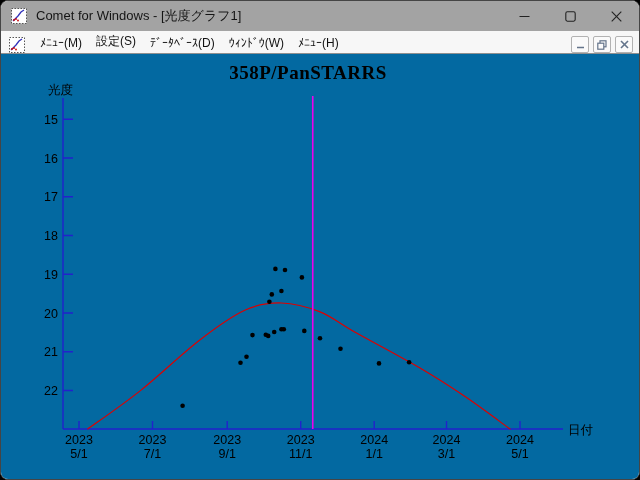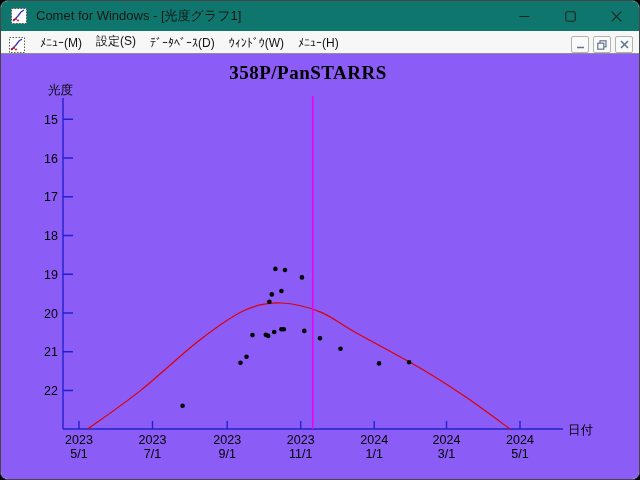--- a/index.html
+++ b/index.html
@@ -4,42 +4,42 @@
 <style>
   html,body{margin:0;padding:0;background:#000;}
   body{width:640px;height:480px;font-family:"Liberation Sans",sans-serif;}
   .window{
     position:absolute;left:0;top:0;width:638px;height:478px;
     border:1px solid #454545;border-radius:8px;overflow:hidden;
     background:#fbfbfb;
   }
   
   .titlebar{
-    height:30px;display:flex;align-items:center;background:#0f766e;
+    height:30px;display:flex;align-items:center;background:#a3a3a3;
     padding-left:10px;position:relative;
   }
   .app-icon{width:16px;height:16px;flex:0 0 16px;margin-right:9px;}
   .title-text{font-size:13px;color:#151515;white-space:nowrap;}
   .win-controls{margin-left:auto;display:flex;height:30px;}
   .win-btn{width:46px;height:30px;display:flex;align-items:center;justify-content:center;}
   
   .menubar{
     height:22px;display:flex;align-items:flex-end;background:#f7f7f7;
     padding-left:8px;border-bottom:1px solid #8f8f8f;position:relative;
   }
   .mdi-doc-icon{width:16px;height:16px;flex:0 0 16px;margin-right:8px;}
   .menu-item{font-size:12px;color:#111;padding:3px 7px;white-space:nowrap;}
   .mdi-controls{margin-left:auto;display:flex;gap:4px;margin-right:6px;}
   .mdi-btn{
     width:16px;height:15px;border:1px solid #b2b2b2;background:#fafafa;
     display:flex;align-items:center;justify-content:center;border-radius:2px;
   }
   
   .client{
-    position:relative;height:425px;background:#8b5cf6;
+    position:relative;height:425px;background:#0369a1;
   }
   #plot{position:absolute;left:0;top:0;}
   .tick-label{font-family:"Liberation Sans",sans-serif;}
 </style>
 </head>
 <body>
 
 <div class="window">
 
   <div class="titlebar">

